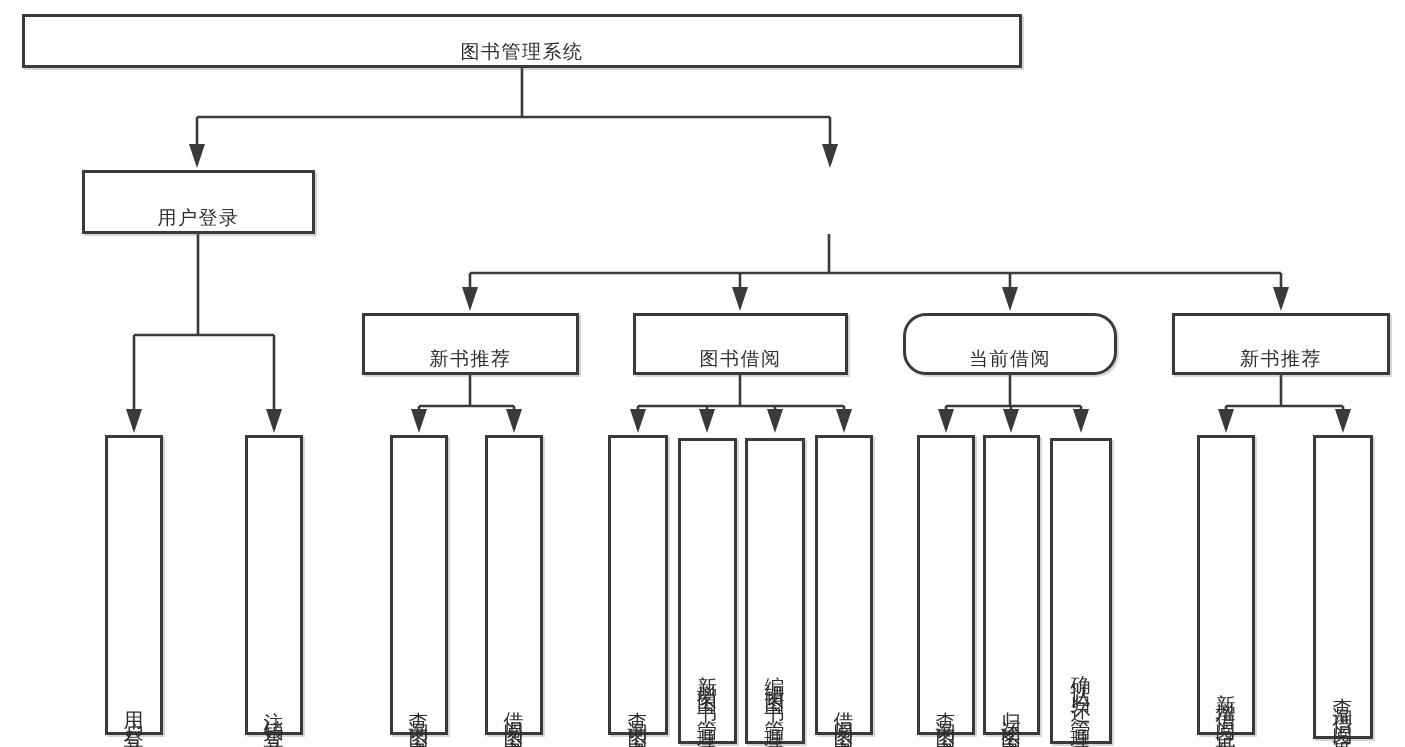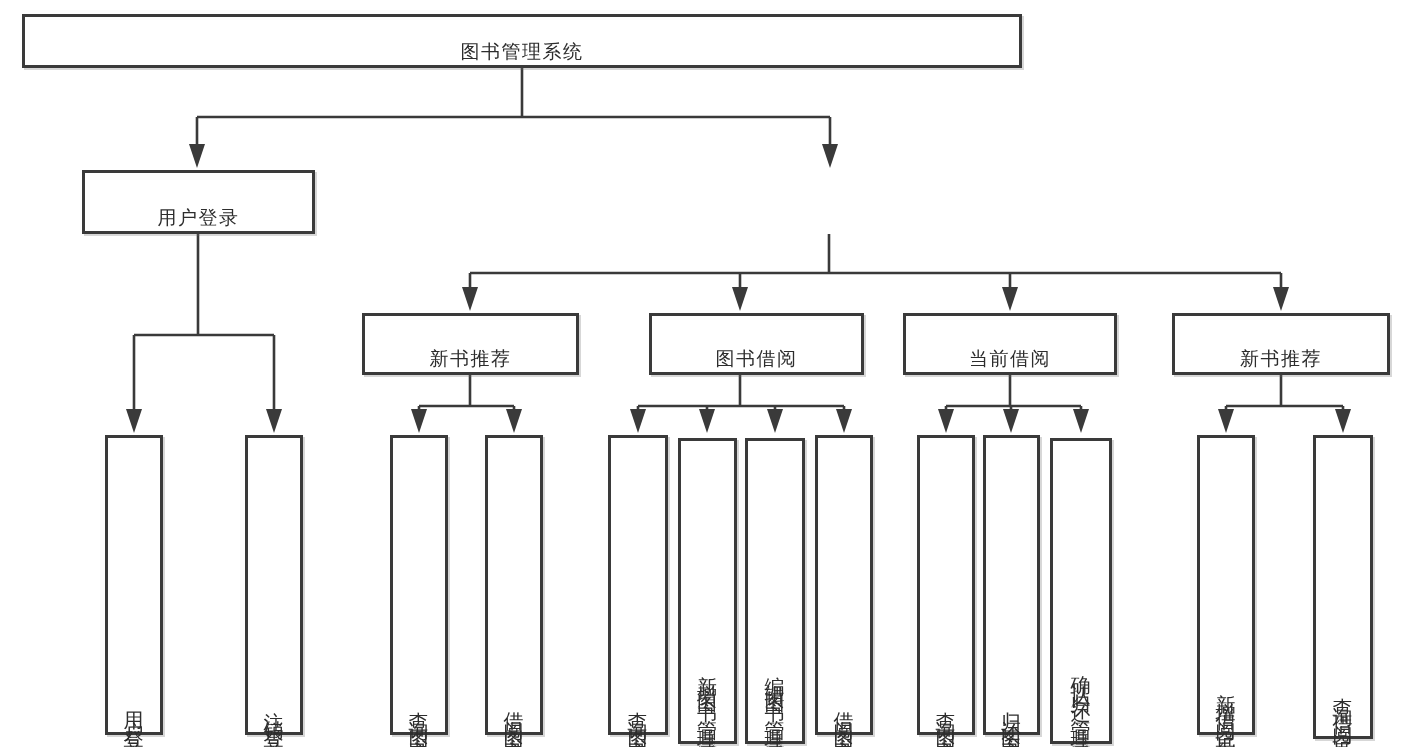--- a/index.html
+++ b/index.html
@@ -117,24 +117,24 @@
     <span class="hlabel">图书管理系统</span>
   </div>
 
   <div class="box" style="left:82px; top:170px; width:233px; height:64px;">
     <span class="hlabel">用户登录</span>
   </div>
 
   <div class="box" style="left:362px; top:313px; width:217px; height:62px;">
     <span class="hlabel">新书推荐</span>
   </div>
-  <div class="box" style="left:633px; top:313px; width:215px; height:62px;margin-left:16px;">
+  <div class="box" style="left:633px; top:313px; width:215px; height:62px;">
     <span class="hlabel">图书借阅</span>
   </div>
-  <div class="box" style="left:903px; top:313px; width:214px; height:62px;">
+  <div class="box" style="left:903px; top:313px; width:214px; height:62px;border-radius:23px;">
     <span class="hlabel">当前借阅</span>
   </div>
   <div class="box" style="left:1172px; top:313px; width:218px; height:62px;">
     <span class="hlabel">新书推荐</span>
   </div>
 
   <div class="box" style="left:105px; top:435px; width:58px; height:300px;">
     <span class="vlabel">用户登录</span>
   </div>
   <div class="box" style="left:245px; top:435px; width:58px; height:300px;">

